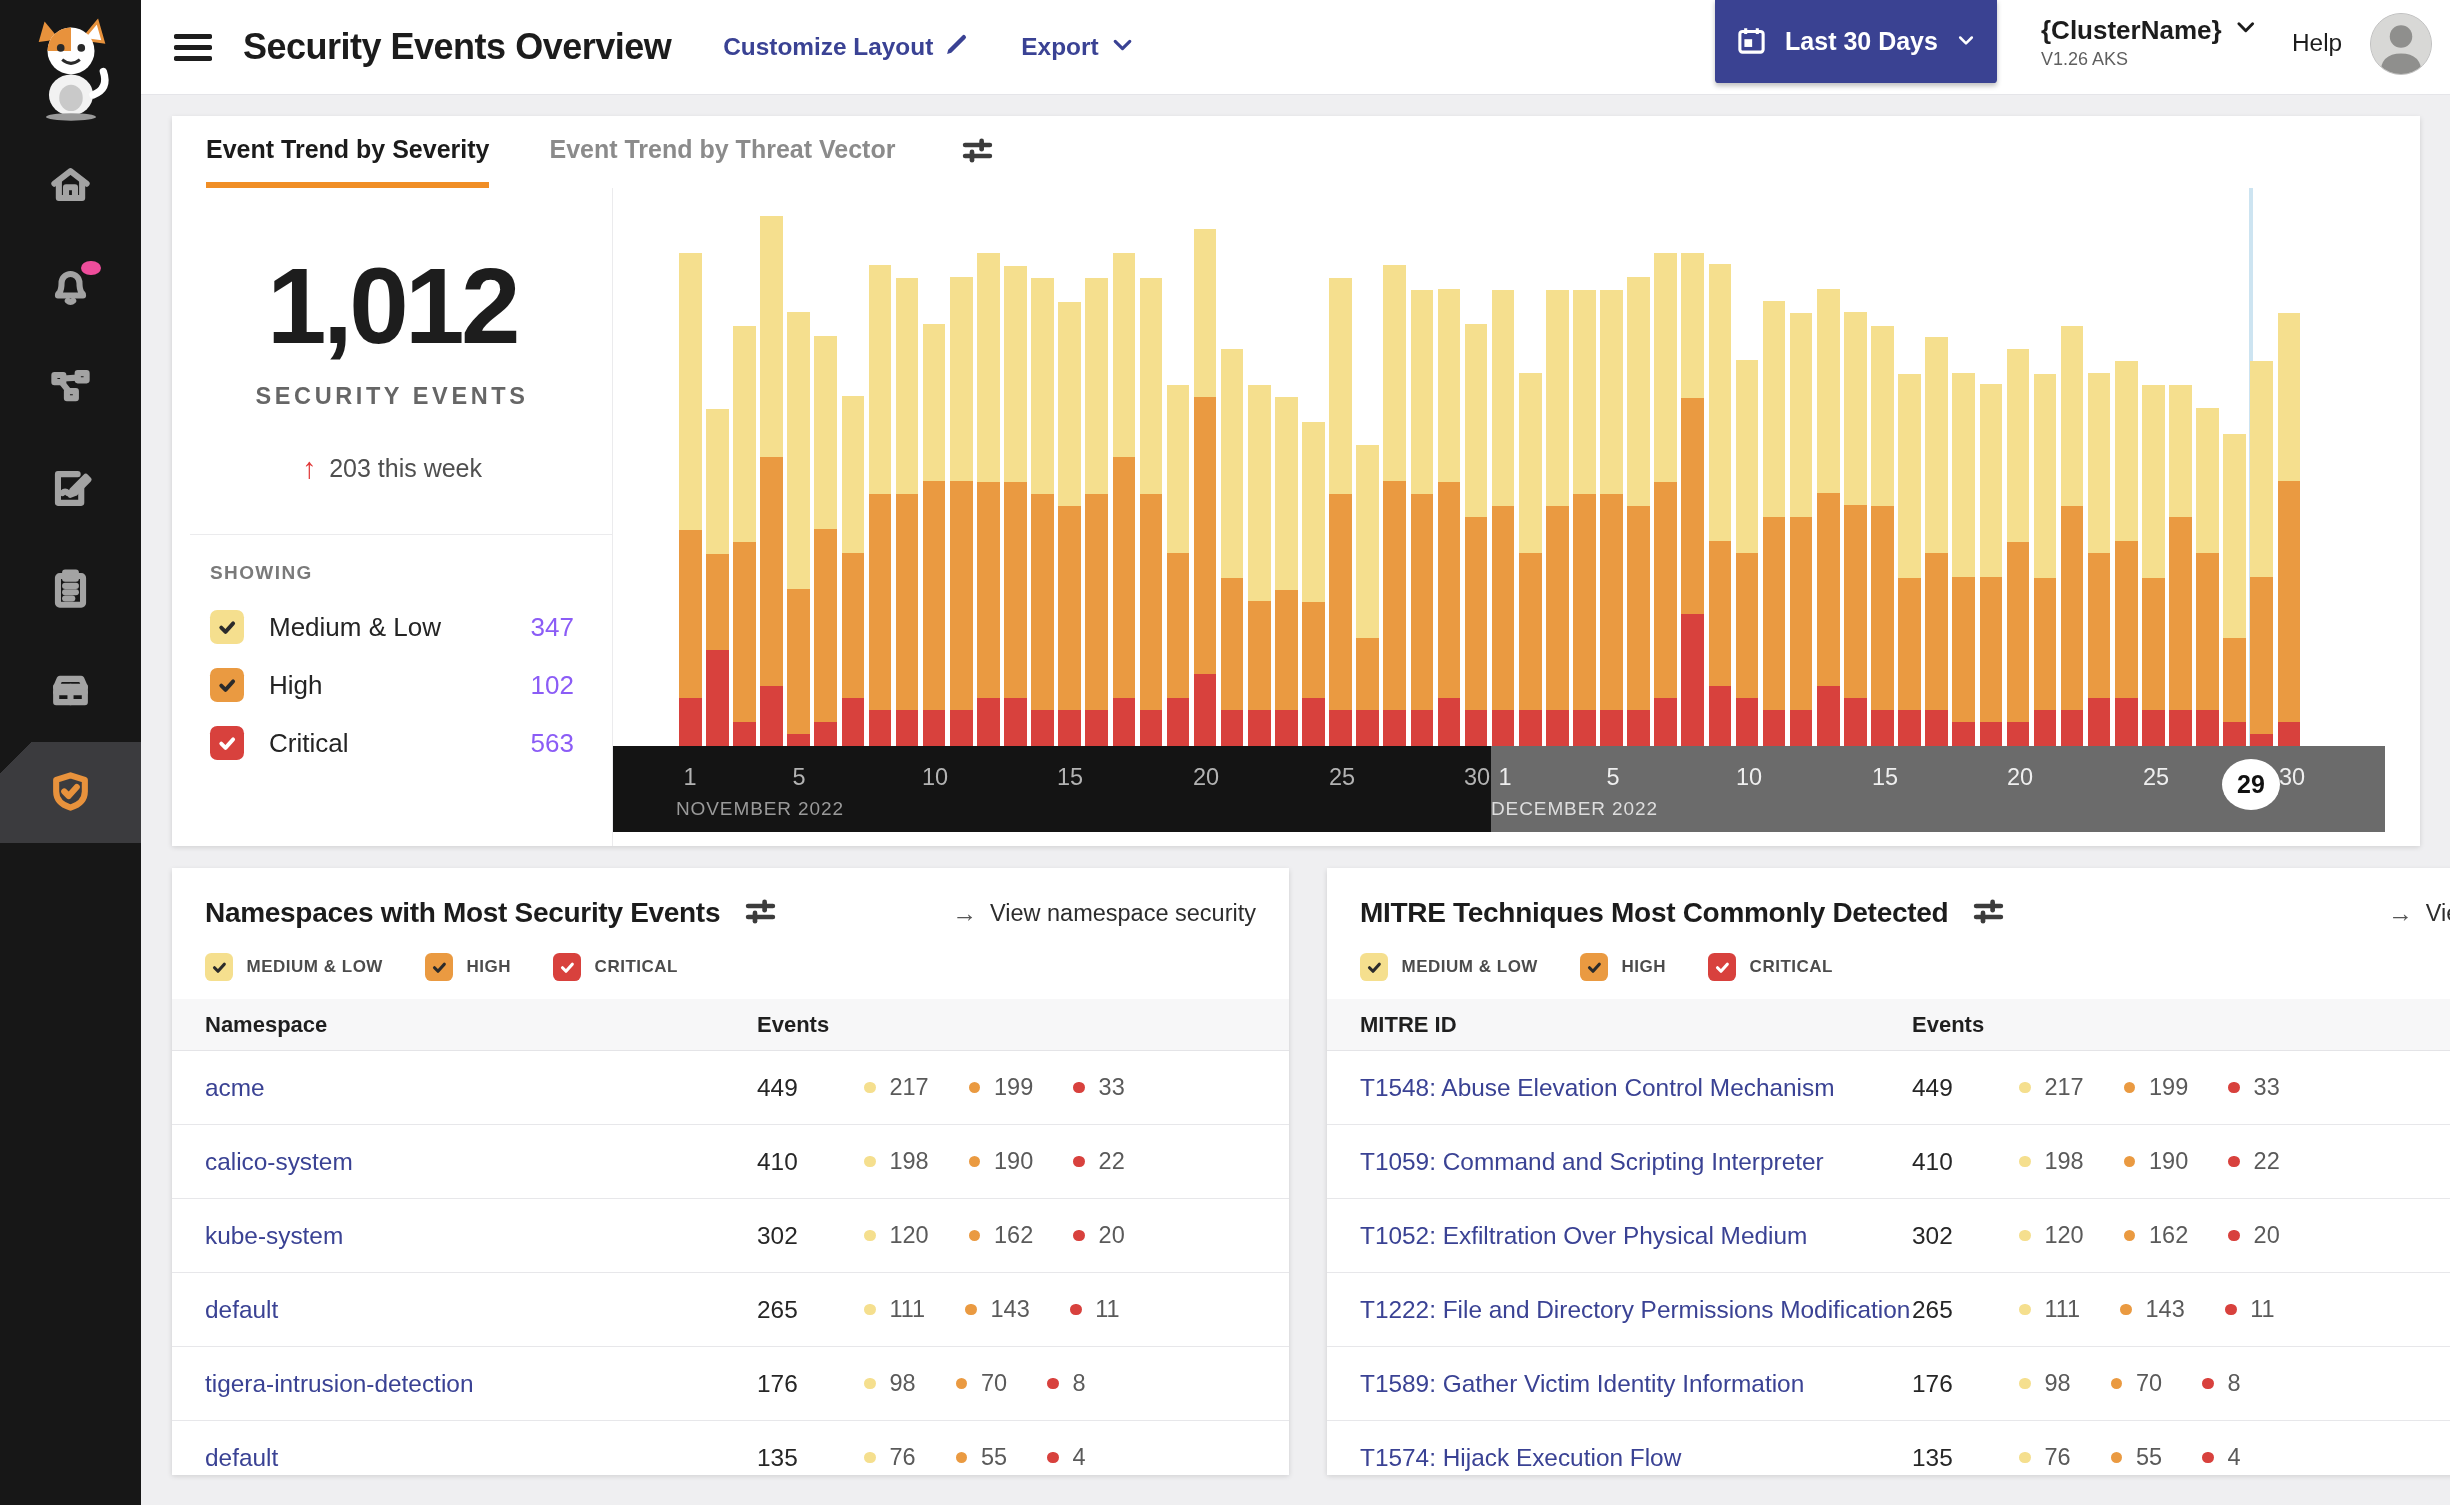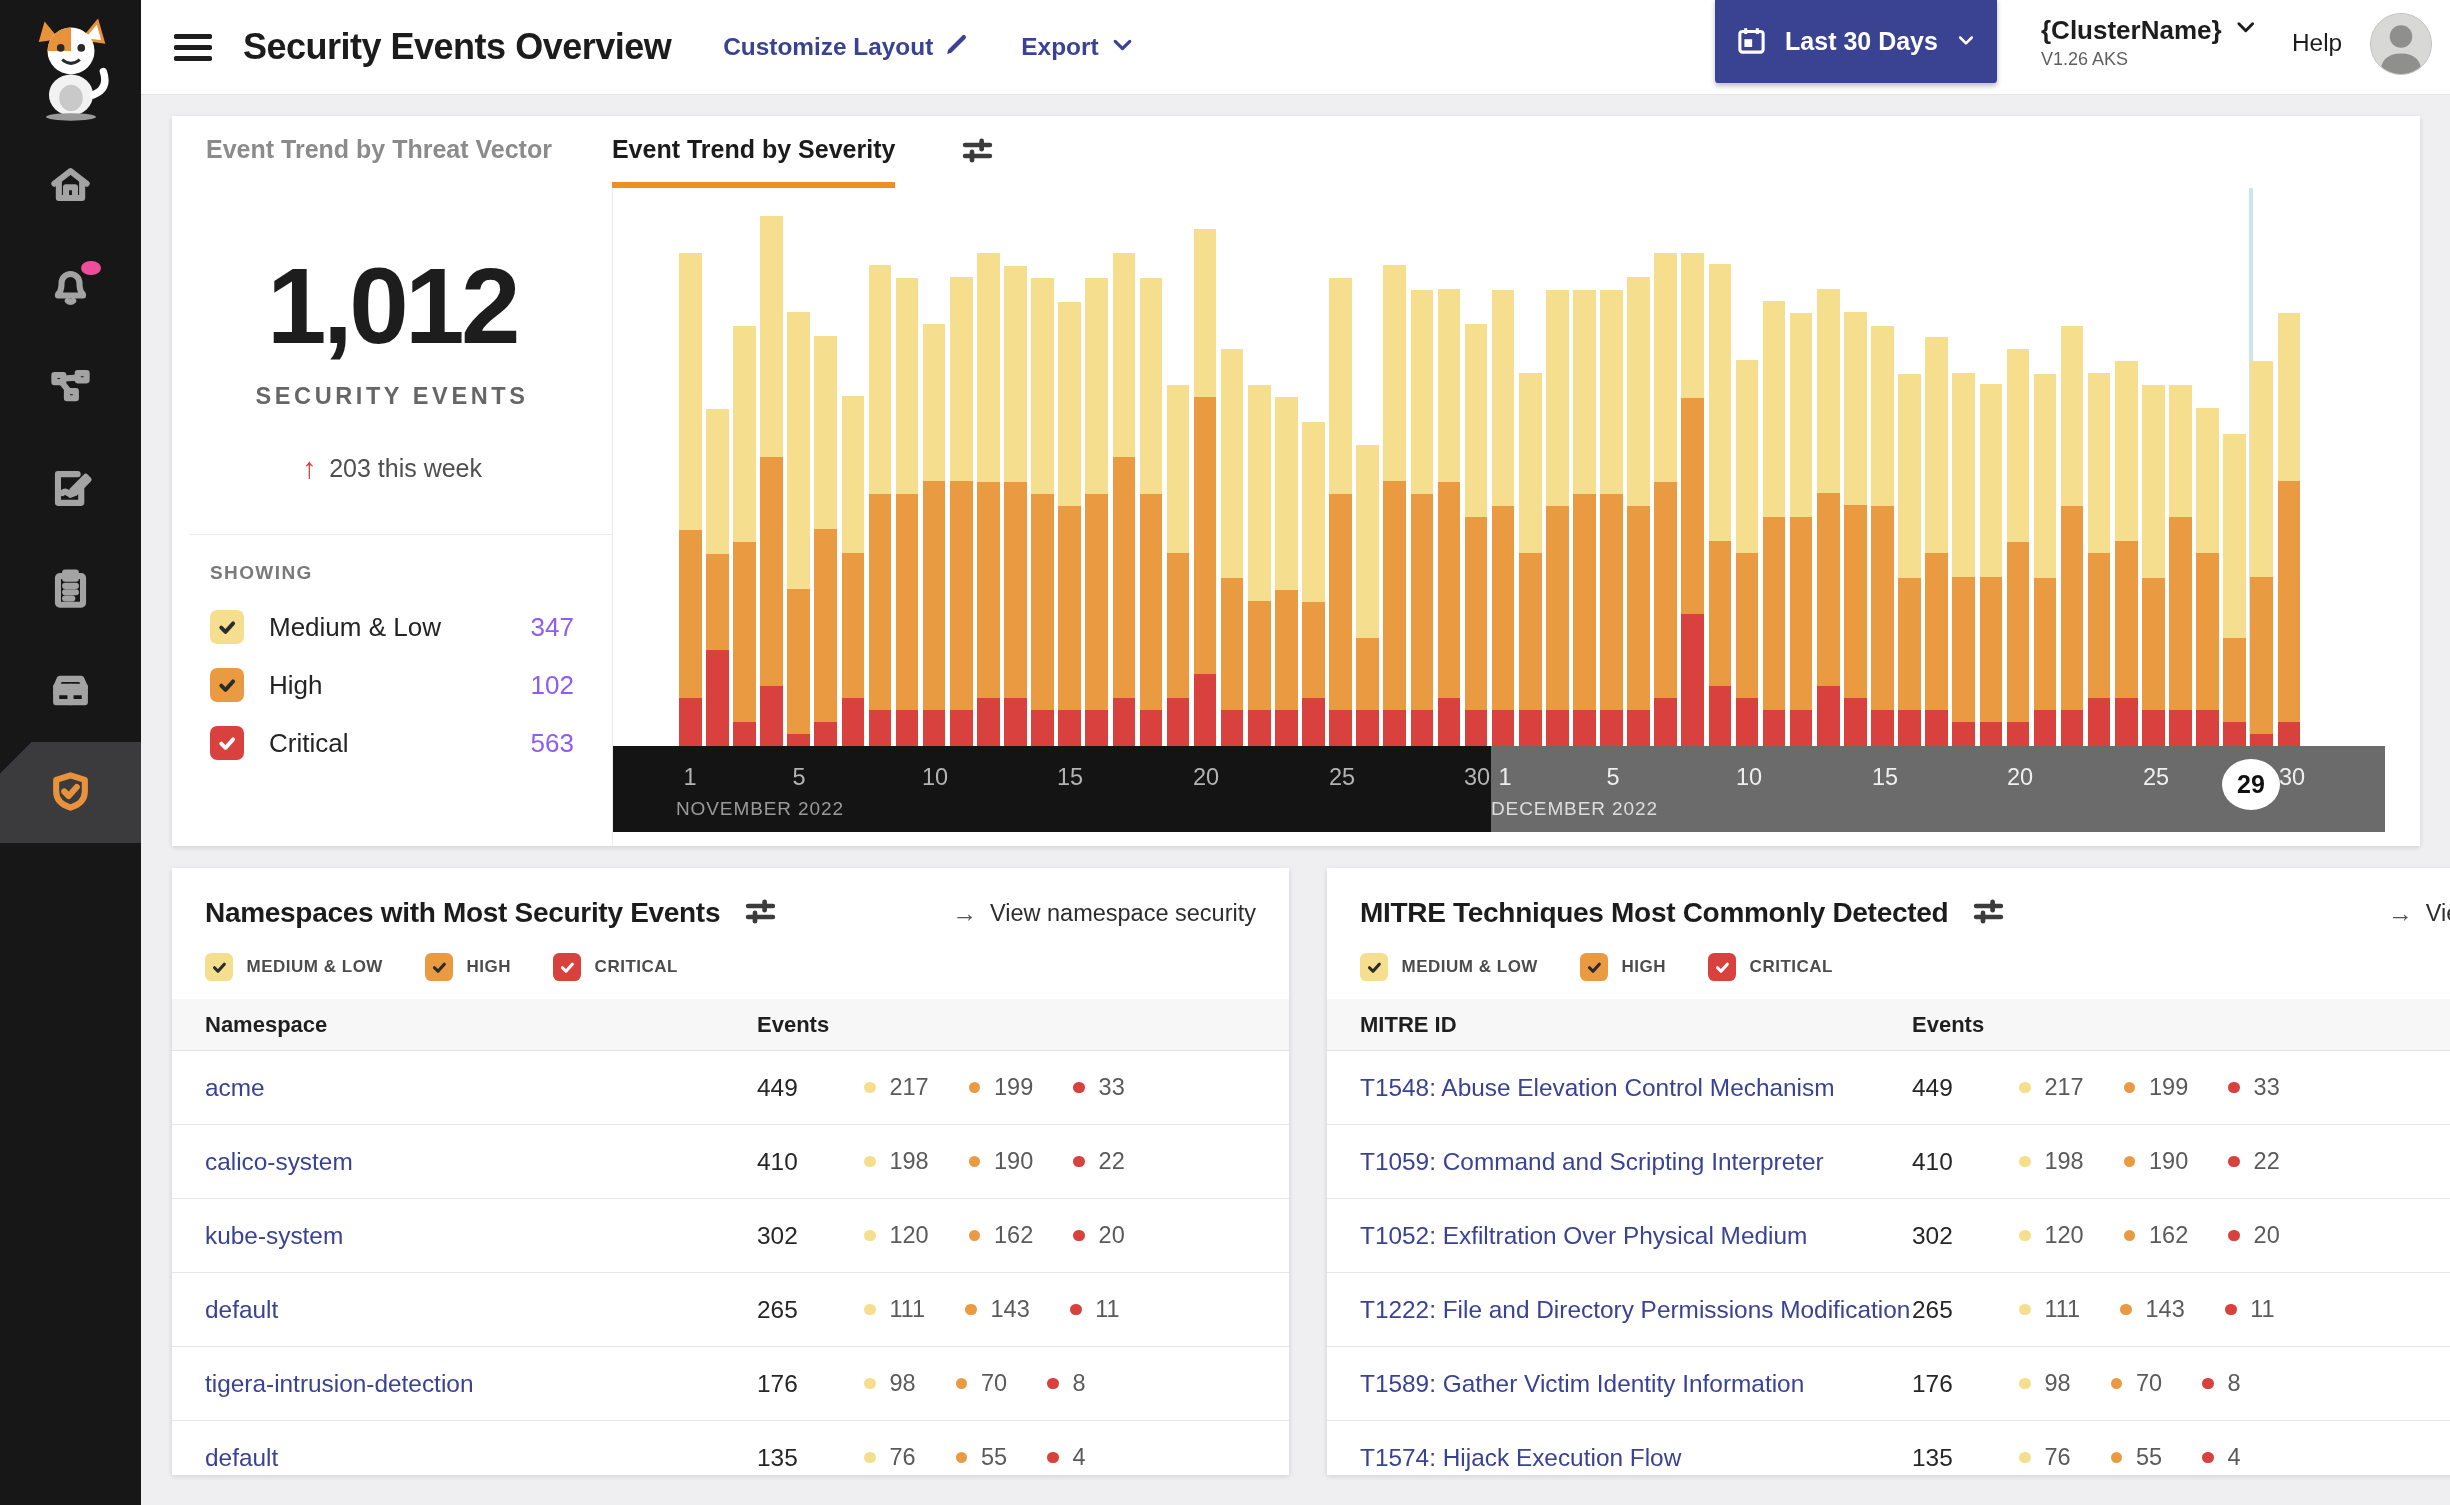--- a/index.html
+++ b/index.html
@@ -228,22 +228,22 @@
           <rect width="64" height="64" fill="#d8d8d6"></rect>
           <circle cx="32" cy="24" r="12" fill="#8f8f8d"></circle>
           <path d="M10 64 Q10 42 32 42 Q54 42 54 64 Z" fill="#8f8f8d"></path>
         </svg>
     </div>
   </div>
 
   <div class="card chart-card">
     <div class="tabs">
       <div id="tabs-holder" style="display:flex;">
+          <div class="tab active">Event Trend by Severity</div>
           <div class="tab">Event Trend by Threat Vector</div>
-          <div class="tab active">Event Trend by Severity</div>
         </div>
       <div class="sliders">
         <svg viewBox="0 0 24 24">
             <line x1="3" y1="8" x2="21" y2="8"></line>
             <line x1="3" y1="16" x2="21" y2="16"></line>
             <line x1="15" y1="5" x2="15" y2="11"></line>
             <line x1="8" y1="13" x2="8" y2="19"></line>
           </svg>
       </div>
     </div>

